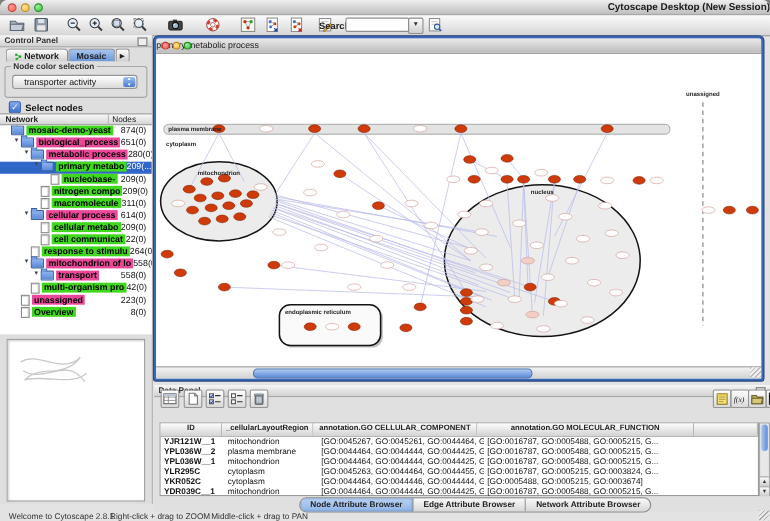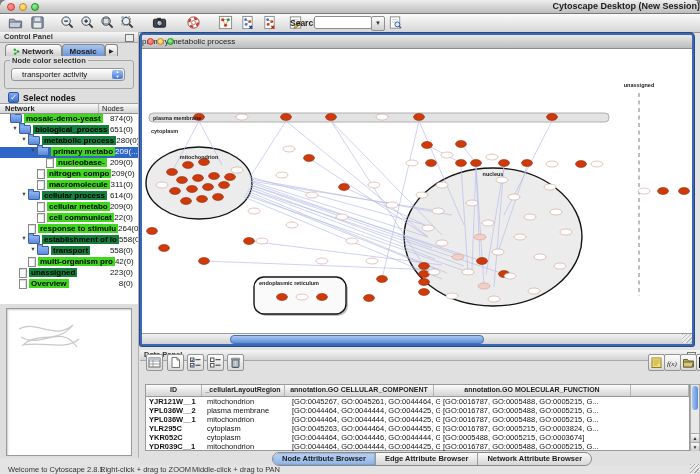--- a/index.html
+++ b/index.html
@@ -39,21 +39,21 @@
   .th2{width:36px;font-size:7.5px;font-weight:normal;color:#222;padding-left:3px;line-height:9px}
   #tree{position:absolute;left:0;top:82px;width:138px;height:190px;background:#fff;overflow:hidden}
   .trow{height:11px;display:flex;align-items:flex-start;font-size:8px;white-space:nowrap}
   .ind{flex:none;height:1px}
   .arr{flex:none;width:8px;font-size:5.5px;color:#444;text-align:center}
   .fold{flex:none;width:10px;height:7px;margin-right:2px;background:linear-gradient(#8fb3f1,#5b89d8);border:1px solid #3a629e;border-radius:1px;position:relative}
   .fold:before{content:"";position:absolute;top:-3px;left:-1px;width:4px;height:2px;background:#76a1e5;border:1px solid #3a629e;border-bottom:0;border-radius:1px 1px 0 0}
   .filei{flex:none;width:6px;height:8px;margin-right:2px;background:#fff;border:1px solid #8a8a8a;box-shadow:inset -1px 1px 0 #ddd}
   .tlab{padding:0 2px;font-weight:bold;color:#000}
   .tlab.green{background:#3fd81d}
-  .tlab.red{background:#15803d}
+  .tlab.red{background:#ec4899}
   .tnum{margin-left:auto;padding-right:5px;color:#111}
   .trow.sel{background:#3166c9}
   .trow.sel .tnum{color:#fff}
   .birdseye{position:absolute;left:6px;top:276px;width:124px;height:146px;background:#fff;border:1px solid #9a9a9a;box-shadow:inset 1px 1px 2px #ccc}
   
   .nw{position:absolute;left:140px;top:33px;width:554px;height:313px;border:2px solid #3a67b6;border-radius:4px 4px 2px 2px;background:#fff;box-sizing:border-box;box-shadow:0 0 0 1px #28497f}
   .nwtitle{position:relative;height:13px;background:linear-gradient(#e9e9e9,#bcbcbc);border-bottom:1px solid #8d8d8d;border-radius:2px 2px 0 0}
   .nwtitle .t{font-size:8px;font-weight:normal;color:#1a1a1a;text-align:left;line-height:13px}
   .nl{position:absolute;top:3px;width:7px;height:7px;border-radius:50%;box-sizing:border-box}
   .canvas{position:relative;width:550px;height:284px;background:#fff;overflow:hidden}
@@ -312,21 +312,21 @@
           <span class="ind" style="width: 20px;"></span>
           <span class="arr"></span>
           <span class="filei"></span>
           <span class="tlab green">response to stimulu</span>
           <span class="tnum">264(0)</span>
         </div>
         <div class="trow">
           <span class="ind" style="width: 20px;"></span>
           <span class="arr">▼</span>
           <span class="fold"></span>
-          <span class="tlab red">establishment of lo</span>
+          <span class="tlab red">mitochondrion of lo</span>
           <span class="tnum">558(0)</span>
         </div>
         <div class="trow">
           <span class="ind" style="width: 29px;"></span>
           <span class="arr">▼</span>
           <span class="fold"></span>
           <span class="tlab red">transport</span>
           <span class="tnum">558(0)</span>
         </div>
         <div class="trow">

